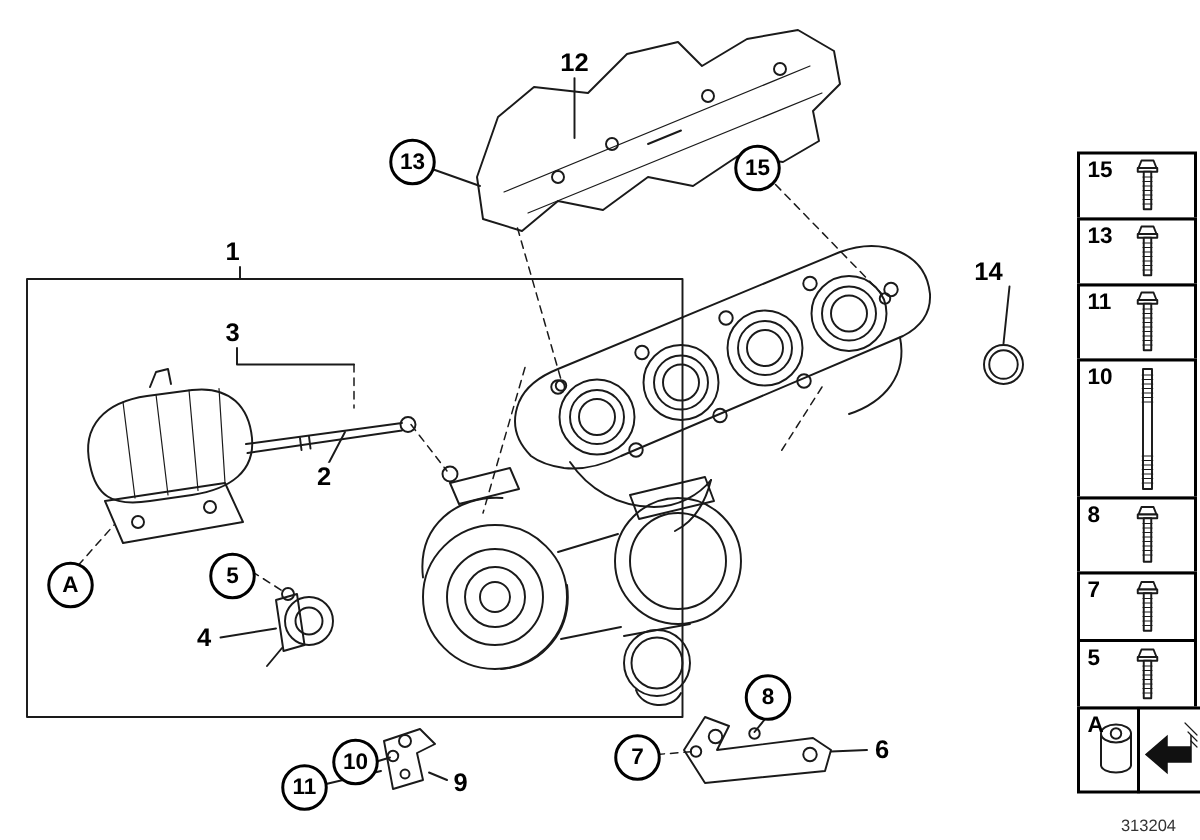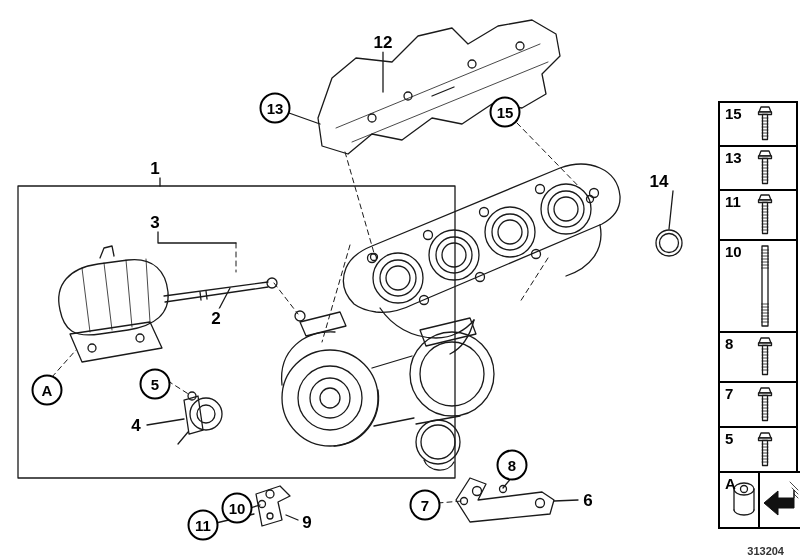--- a/index.html
+++ b/index.html
@@ -31,21 +31,21 @@
   .legend-box:first-child{margin-top:0;}
   .legend-num{
     position:absolute;left:5px;top:3px;font-weight:bold;font-size:15px;line-height:1;
   }
   .legend-icon{margin-left:14px;}
   .legend-bottom{display:flex;flex-direction:row;margin-top:-2px;}
   .legend-bottom .legend-box{margin-top:0;}
   .legend-bottom .a-box{flex:0 0 42px;}
   .legend-bottom .arrow-box{flex:1;margin-left:-2px;}
   .diagram-number{
-    position:absolute;right:16px;bottom:3px;font-size:11px;color:#333;font-weight:bold;
+    position:absolute;right:16px;bottom:3px;font-size:11px;color:#333;
   }
   .stroke{stroke:#1a1a1a;fill:none;stroke-width:1.3;stroke-linejoin:round;stroke-linecap:round;}
   .thin{stroke-width:0.8;}
   .dash{stroke-dasharray:5 4;stroke-width:1;}
   .mark{fill:#fff;}
 </style>
 </head>
 <body>
 
 <div class="stage">

